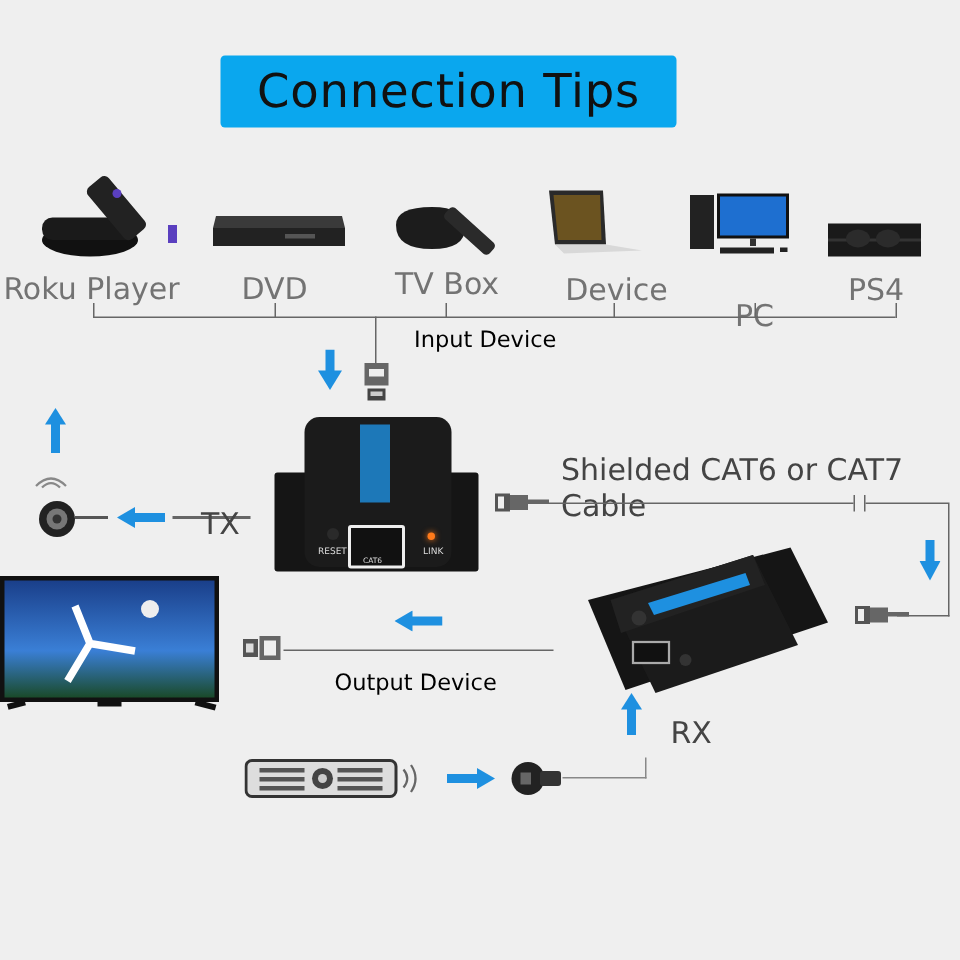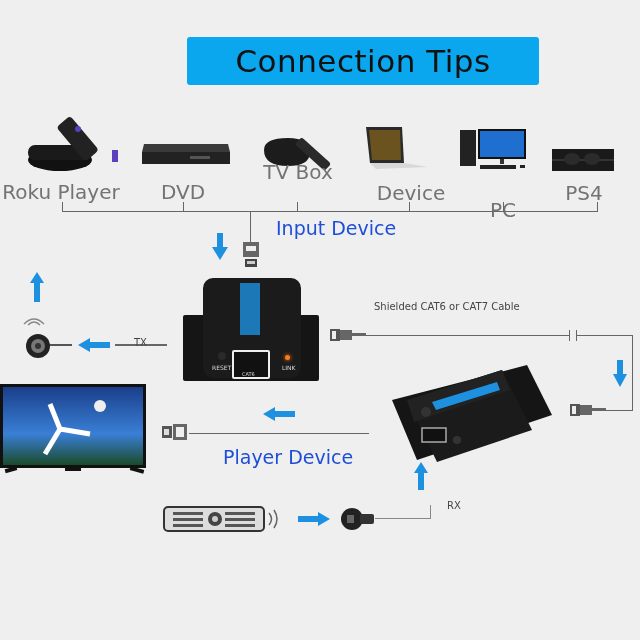--- a/index.html
+++ b/index.html
@@ -1,23 +1,23 @@
 <!DOCTYPE html>
 <html><head>
 <meta charset="utf-8">
 <style>
   html,body{margin:0;padding:0;}
   body{width:640px;height:640px;background:#efefef;position:relative;overflow:hidden;font-family:"DejaVu Sans","Liberation Sans",sans-serif;}
   .abs{position:absolute;}
-  .title-box{left:147px;top:37px;width:352px;height:48px;background:#0aa7ee;border-radius:3px;display:flex;align-items:center;justify-content:center;margin-left:40px;}
+  .title-box{left:147px;top:37px;width:304px;height:48px;background:#0aa7ee;border-radius:3px;display:flex;align-items:center;justify-content:center;}
   .title-box span{font-size:31px;color:#111;letter-spacing:0.5px;}
   .dev-label{font-size:20px;color:#737373;text-align:center;width:120px;}
   .line{background:#666;}
-  .blue-text{color:#1d4ed8;font-size:19px;}
-  .gray-text{color:#444;font-size:10px;}
+  .blue-text{color:#000000;font-size:15px;}
+  .gray-text{color:#444;font-size:20px;}
   .box{background:#1b1b1b;border-radius:10px;}
 </style>
 </head>
 <body>
 
 <div class="abs title-box">
   <span>Connection Tips</span>
 </div>
 
 <svg class="abs" style="left:20px;top:115px" width="100" height="60">
@@ -56,21 +56,21 @@
 
 <svg class="abs" style="left:550px;top:143px" width="66" height="32">
   <rect x="2" y="6" width="62" height="22" fill="#1a1a1a"></rect>
   <rect x="2" y="16" width="62" height="2" fill="#333"></rect>
   <ellipse cx="22" cy="16" rx="8" ry="6" fill="#2b2b2b"></ellipse>
   <ellipse cx="42" cy="16" rx="8" ry="6" fill="#2b2b2b"></ellipse>
 </svg>
 
 <div class="abs dev-label" style="left:1px;top:180px">Roku Player</div>
 <div class="abs dev-label" style="left:123px;top:180px">DVD</div>
-<div class="abs dev-label" style="left:238px;top:160px">TV Box</div>
+<div class="abs dev-label" style="left:238px;top:177px">TV Box</div>
 <div class="abs dev-label" style="left:351px;top:181px">Device</div>
 <div class="abs dev-label" style="left:443px;top:198px">PC</div>
 <div class="abs dev-label" style="left:524px;top:181px">PS4</div>
 
 <div class="abs line" style="left:62px;top:211px;width:535px;height:1px"></div>
 <div class="abs line" style="left:62px;top:202px;width:1px;height:10px"></div>
 <div class="abs line" style="left:183px;top:202px;width:1px;height:10px"></div>
 <div class="abs line" style="left:297px;top:202px;width:1px;height:10px"></div>
 <div class="abs line" style="left:409px;top:202px;width:1px;height:10px"></div>
 <div class="abs line" style="left:503px;top:202px;width:1px;height:10px"></div>
@@ -165,36 +165,36 @@
   <rect x="0" y="2" width="10" height="12" fill="#555"></rect>
   <rect x="2" y="5" width="5" height="6" fill="#ddd"></rect>
   <rect x="11" y="0" width="14" height="16" fill="#666"></rect>
   <rect x="14" y="3" width="8" height="10" fill="#eee"></rect>
 </svg>
 <div class="abs line" style="left:189px;top:433px;width:180px;height:1px"></div>
 <svg class="abs" style="left:263px;top:407px" width="32" height="14">
   <polygon points="0,7 12,0 12,14" fill="#1e90e0"></polygon>
   <rect x="11" y="4" width="21" height="6" fill="#1e90e0"></rect>
 </svg>
-<div class="abs blue-text" style="left:223px;top:446px">Player Device</div>
+<div class="abs blue-text" style="left:223px;top:446px">Output Device</div>
 
 <svg class="abs" style="left:392px;top:360px" width="160" height="120">
   <polygon points="0,40 135,5 160,55 25,100" fill="#151515"></polygon>
   <polygon points="15,40 110,10 140,70 45,102" fill="#1b1b1b"></polygon>
   <polygon points="15,40 110,10 118,30 22,62" fill="#222"></polygon>
   <polygon points="40,42 105,22 108,30 44,50" fill="#1e90e0"></polygon>
   <circle cx="34" cy="52" r="5" fill="#333"></circle>
   <rect x="30" y="68" width="24" height="14" fill="#111" stroke="#aaa" stroke-width="1.5"></rect>
   <circle cx="65" cy="80" r="4" fill="#333"></circle>
 </svg>
 <svg class="abs" style="left:414px;top:462px" width="14" height="28">
   <polygon points="0,11 14,11 7,0" fill="#1e90e0"></polygon>
   <rect x="4" y="10" width="6" height="18" fill="#1e90e0"></rect>
 </svg>
-<div class="abs gray-text" style="left:447px;top:500px">RX</div>
+<div class="abs gray-text" style="left:447px;top:476px">RX</div>
 
 <svg class="abs" style="left:163px;top:505px" width="120" height="30">
   <rect x="1" y="2" width="100" height="24" rx="4" fill="#ddd" stroke="#333" stroke-width="2"></rect>
   <g fill="#555">
     <rect x="10" y="7" width="30" height="3"></rect>
       <rect x="10" y="13" width="30" height="3"></rect>
       <rect x="10" y="19" width="30" height="3"></rect>
     <rect x="62" y="7" width="30" height="3"></rect>
       <rect x="62" y="13" width="30" height="3"></rect>
       <rect x="62" y="19" width="30" height="3"></rect>

